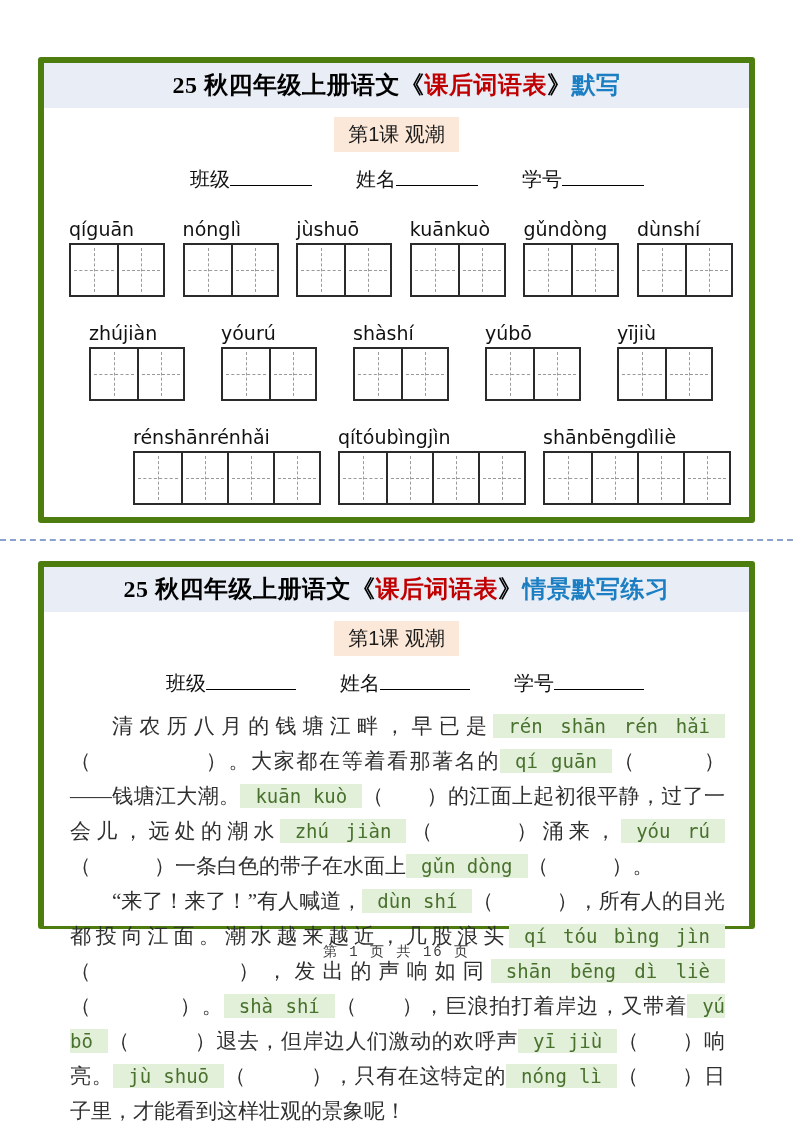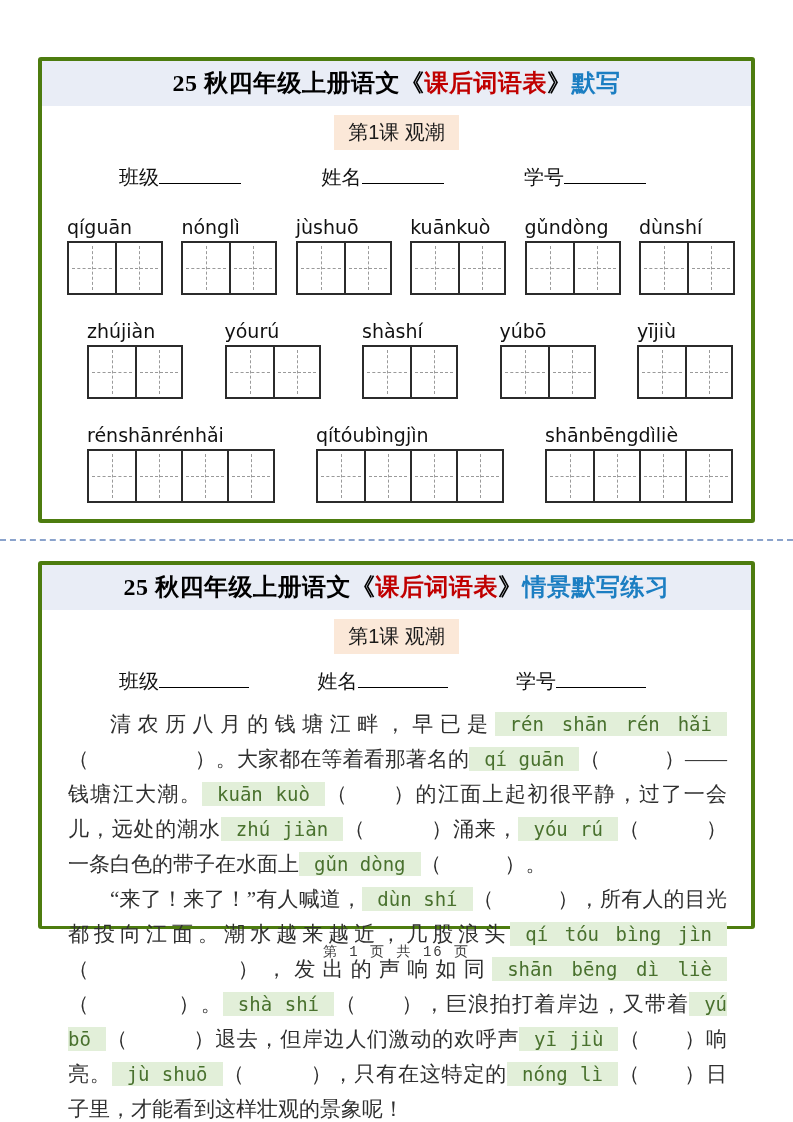--- a/index.html
+++ b/index.html
@@ -1,39 +1,39 @@
 <!DOCTYPE html>
 <html><head>
 <meta charset="utf-8">
 <style>
   * { margin: 0; padding: 0; box-sizing: border-box; }
   body { background: #fff; width: 793px; height: 1122px; font-family: "Liberation Serif", serif; }
   .page { position: relative; width: 793px; height: 1122px; background: #fff; overflow: hidden; }
 
-  .box { margin: 0 38px; border: 4px solid #4d7c0f; border-radius: 3px; background: #fff; }
+  .box { margin: 0 38px; border: 6px solid #4d7c0f; border-radius: 3px; background: #fff; }
   .box1 { margin-top: 57px; height: 466px; }
   .box2 { margin-top: 0; height: 368px; border-bottom-width: 3px; }
 
   .title-band { background: #e9edf6; text-align: center; padding: 6px 4px 7px; font-weight: bold;
                 font-size: 24px; font-family: "Liberation Serif", serif; letter-spacing: 0.5px; }
   .t-red { color: #c00000; }
   .t-blue { color: #1b7ec2; }
 
   .chip-wrap { text-align: center; margin-top: 9px; }
   .lesson-chip { display: inline-block; background: #fbe8d8; padding: 4px 14px; font-size: 20px;
                  font-family: "Liberation Sans", sans-serif; color: #1a1a1a; }
 
-  .fields { display: flex; justify-content: space-between; margin: 14px 105px 0 77px; font-size: 20px; color: #111; }
+  .fields { display: flex; justify-content: flex-end; margin: 14px 105px 0 77px; font-size: 20px; color: #111; gap: 44px; }
   .field-line { display: inline-block; width: 82px; border-bottom: 1.5px solid #000; height: 1em; }
   .fields2 .field-line { width: 90px; }
 
   .word-row { display: flex; justify-content: space-between; margin-top: 26px; }
   .word-row.r0 { padding: 0 16px 0 25px; }
-  .word-row.r1 { padding: 0 18px 0 45px; }
-  .word-row.r2 { padding: 0 18px 0 45px; }
+  .word-row.r1 { padding: 0 36px 0 45px; }
+  .word-row.r2 { padding: 0 18px 0 45px; margin-left: 44px; }
 
   .pinyin-row { display: flex; justify-content: flex-start; font-family: "DejaVu Sans", sans-serif;
                 font-size: 19px; color: #111; margin-bottom: 3px; line-height: 1.1; }
   .grid { display: flex; border: 2px solid #2b2b2b; background: #fff; }
   .cell { width: 46px; height: 50px; position: relative; border-left: 2px solid #2b2b2b; }
   .cell:first-child { border-left: none; }
   .cell::before { content: ""; position: absolute; left: 50%; top: 3px; bottom: 3px; border-left: 1px dashed #9a9a9a; }
   .cell::after  { content: ""; position: absolute; top: 50%; left: 3px; right: 3px; border-top: 1px dashed #9a9a9a; }
 
   .divider { border-top: 2px dashed #8ba3cc; margin: 16px 0 20px; width: 793px; }

